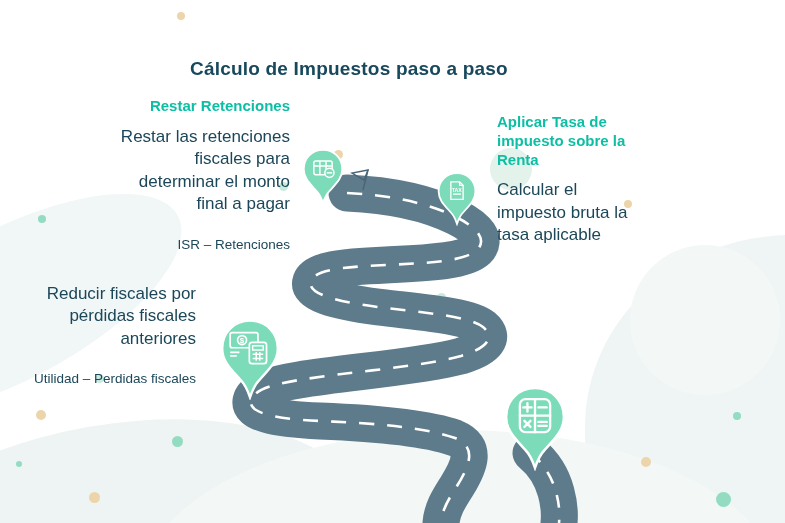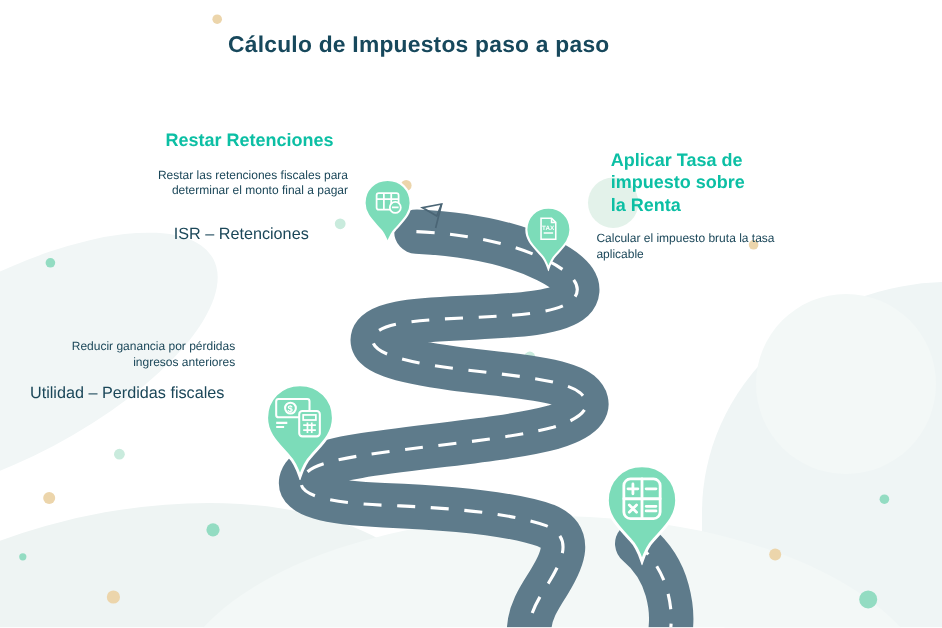--- a/index.html
+++ b/index.html
@@ -5,33 +5,33 @@
   html,body{margin:0;padding:0;background:#fff;}
   .canvas{position:relative;width:785px;height:523px;overflow:hidden;background:#ffffff;
           font-family:"Liberation Sans",sans-serif;color:#1b4759;}
   .blob{position:absolute;z-index:0;}
   .dot{position:absolute;border-radius:50%;z-index:2;display:block;}
   .dot.beige{background:#ecd5ab;}
   .dot.mint{background:#93dcc2;}
   .dot.pale{background:#c9ebdd;}
   .roadsvg{position:absolute;left:0;top:0;z-index:3;}
   .pin{position:absolute;z-index:4;}
-  .title{position:absolute;top:27px;left:0;width:698px;text-align:center;
+  .title{position:absolute;top:58px;left:0;width:698px;text-align:center;
          font-size:19px;font-weight:bold;color:#17485c;letter-spacing:.2px;z-index:5;}
   .step{position:absolute;z-index:5;line-height:1.32;}
-  .step h2{margin:12px;font-size:15px;font-weight:bold;color:#0cbfa4;line-height:1.25;}
-  .step p{margin:10px 0 0 0;font-size:10px;color:#1b4759;}
-  .step p.formula{font-size:13.5px;text-align:center;}
+  .step h2{margin:0;font-size:15px;font-weight:bold;color:#0cbfa4;line-height:1.25;}
+  .step p{margin:10px 0 0 0;font-size:17px;color:#1b4759;}
+  .step p.formula{font-size:13.5px;}
   .r{text-align:right;}
   #block-restar{top:97px;left:112px;width:178px;}
   #block-restar .formula{margin-top:20px;white-space:nowrap;}
   #block-aplicar{top:113px;left:497px;width:150px;}
   #block-ajustar{top:273px;left:16px;width:180px;}
   #block-ajustar p.desc{width:152px;margin-left:auto;}
-  #block-ajustar .formula{margin-top:10px;white-space:nowrap;}
+  #block-ajustar .formula{margin-top:20px;white-space:nowrap;}
   #block-calcular{top:332px;left:601px;width:152px;}
   #block-calcular p.desc{width:138px;}
   #block-calcular .formula{margin-top:24px;}
 </style>
 </head>
 <body>
 
 <div class="canvas">
 
   <div class="blob" style="left:585px;top:235px;width:430px;height:400px;background:#eff5f5;border-radius:48%;"></div>
@@ -144,18 +144,18 @@
     <p class="desc">Restar las retenciones fiscales para determinar el monto final a pagar</p>
     <p class="formula">ISR – Retenciones</p>
   </div>
 
   <div class="step" id="block-aplicar">
     <h2>Aplicar Tasa de impuesto sobre la Renta</h2>
     <p class="desc">Calcular el impuesto bruta la tasa aplicable</p>
   </div>
 
   <div class="step r" id="block-ajustar">
-    <p class="desc">Reducir ganancia por pérdidas ingresos anteriores</p>
+    <p class="desc">Reducir fiscales por pérdidas fiscales anteriores</p>
     <p class="formula">Utilidad – Perdidas fiscales</p>
   </div>
 
 
 </div>
 
 </body></html>

